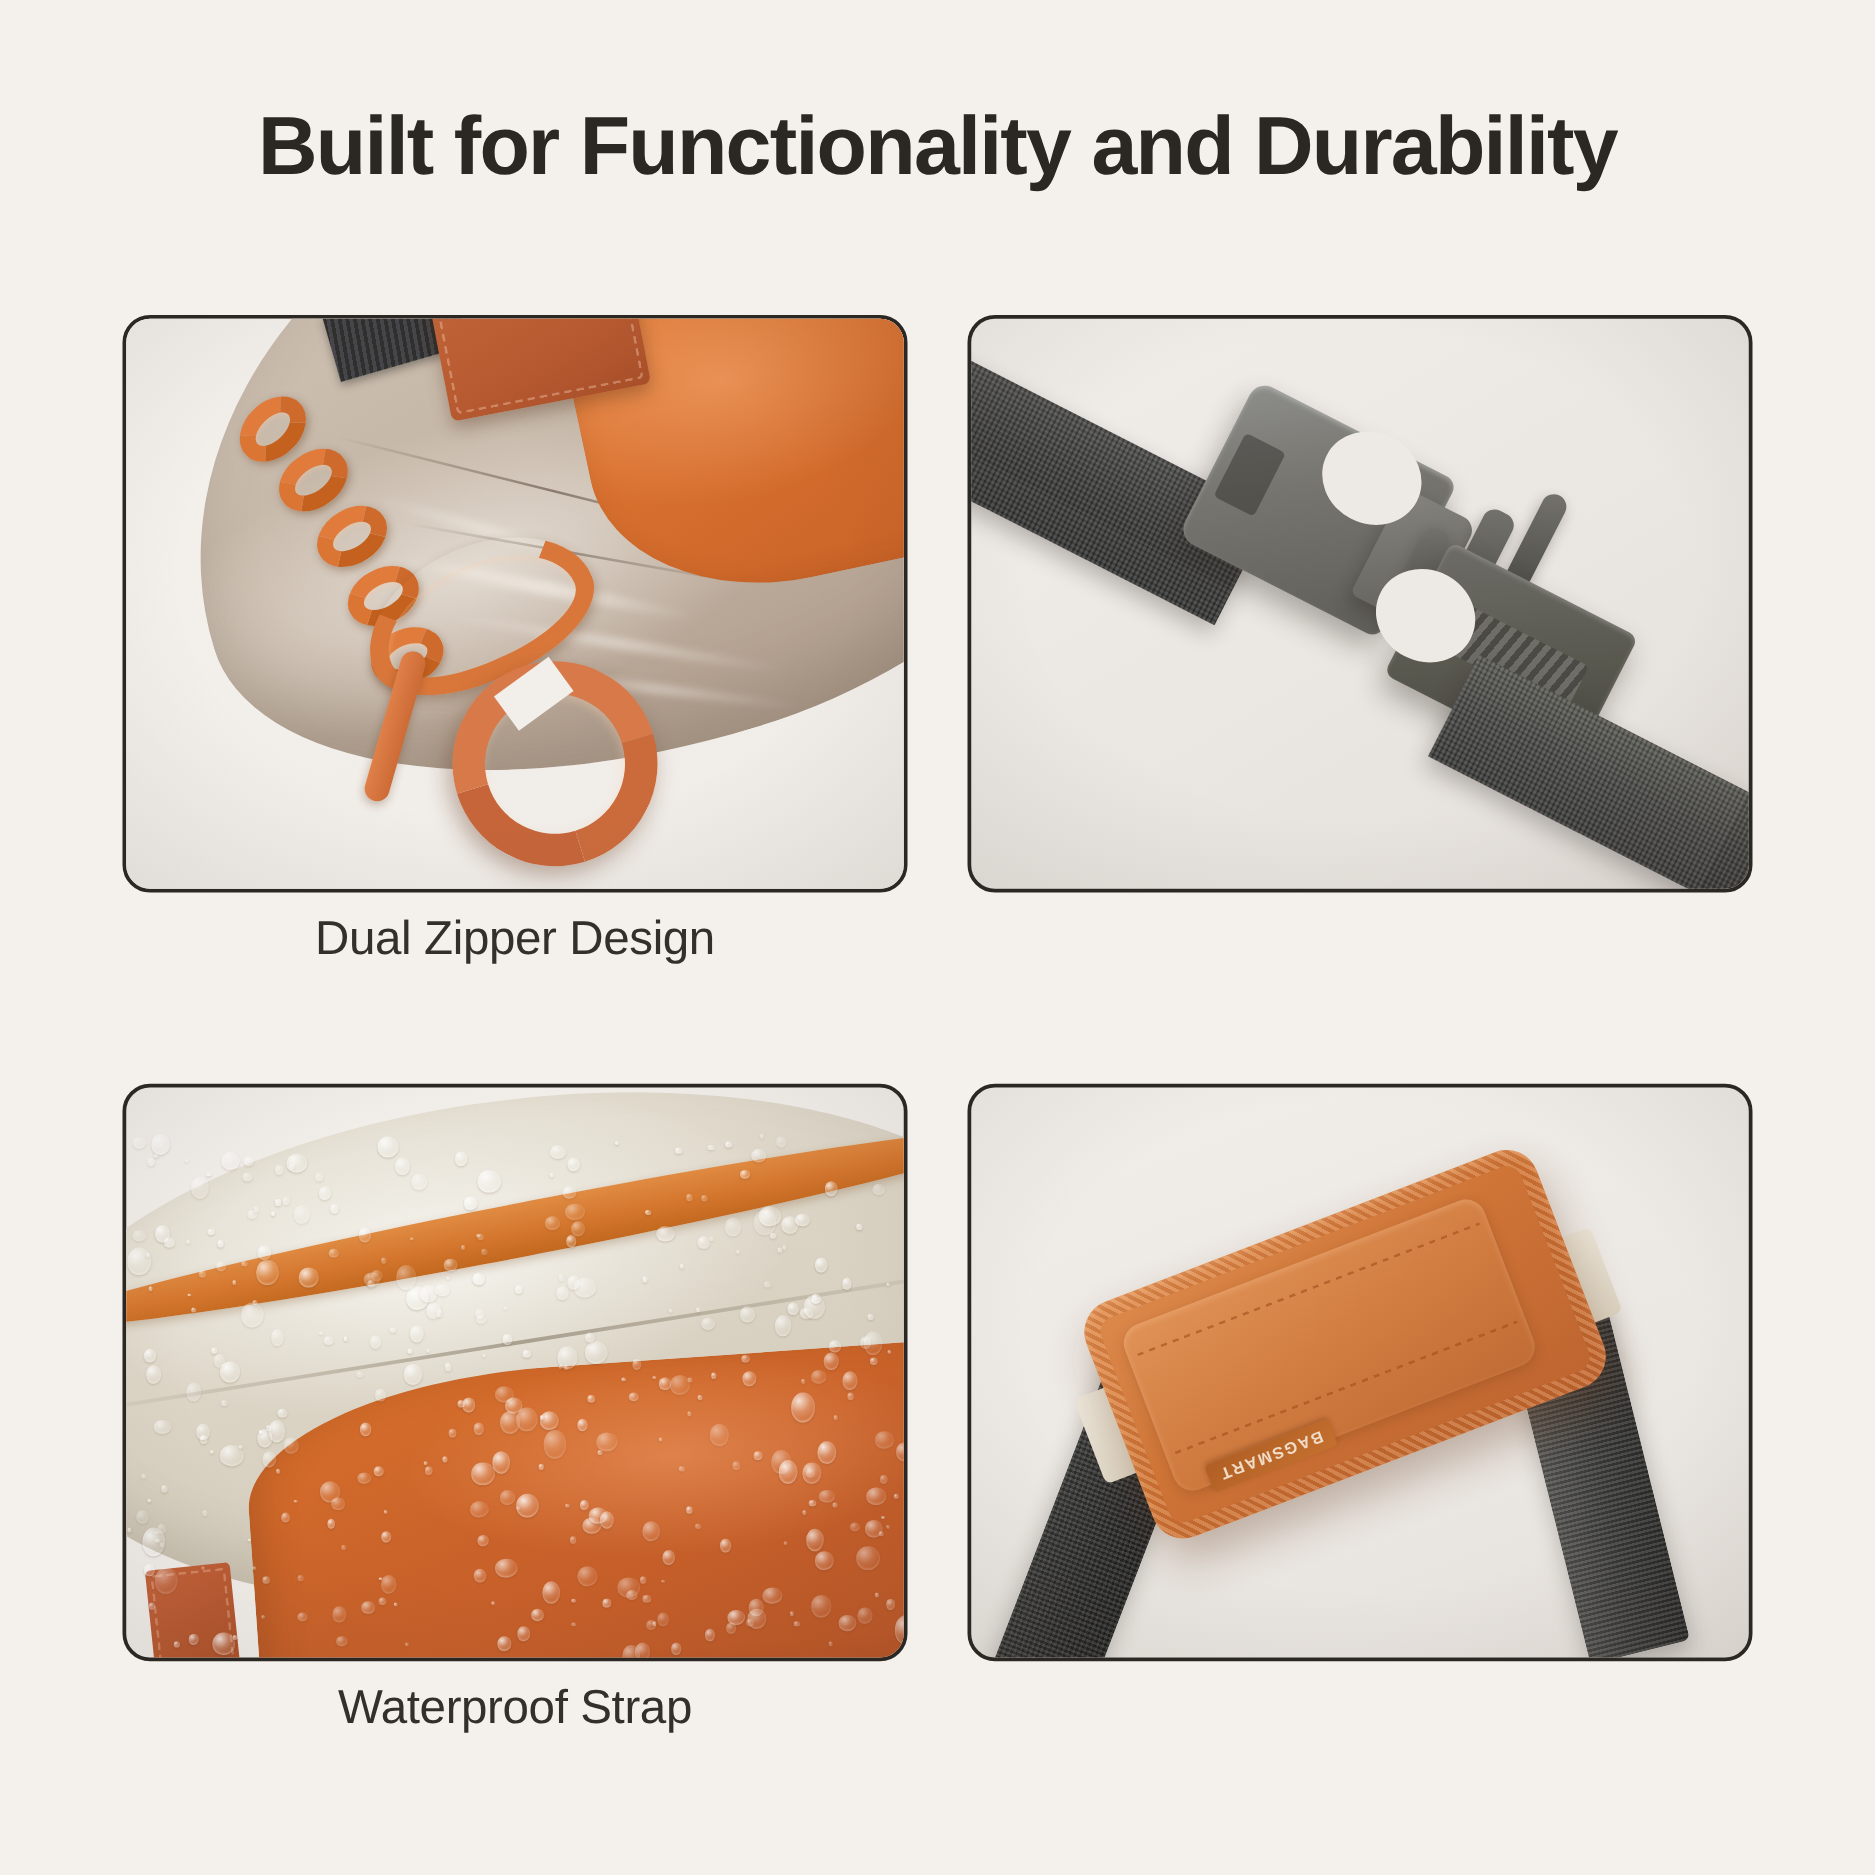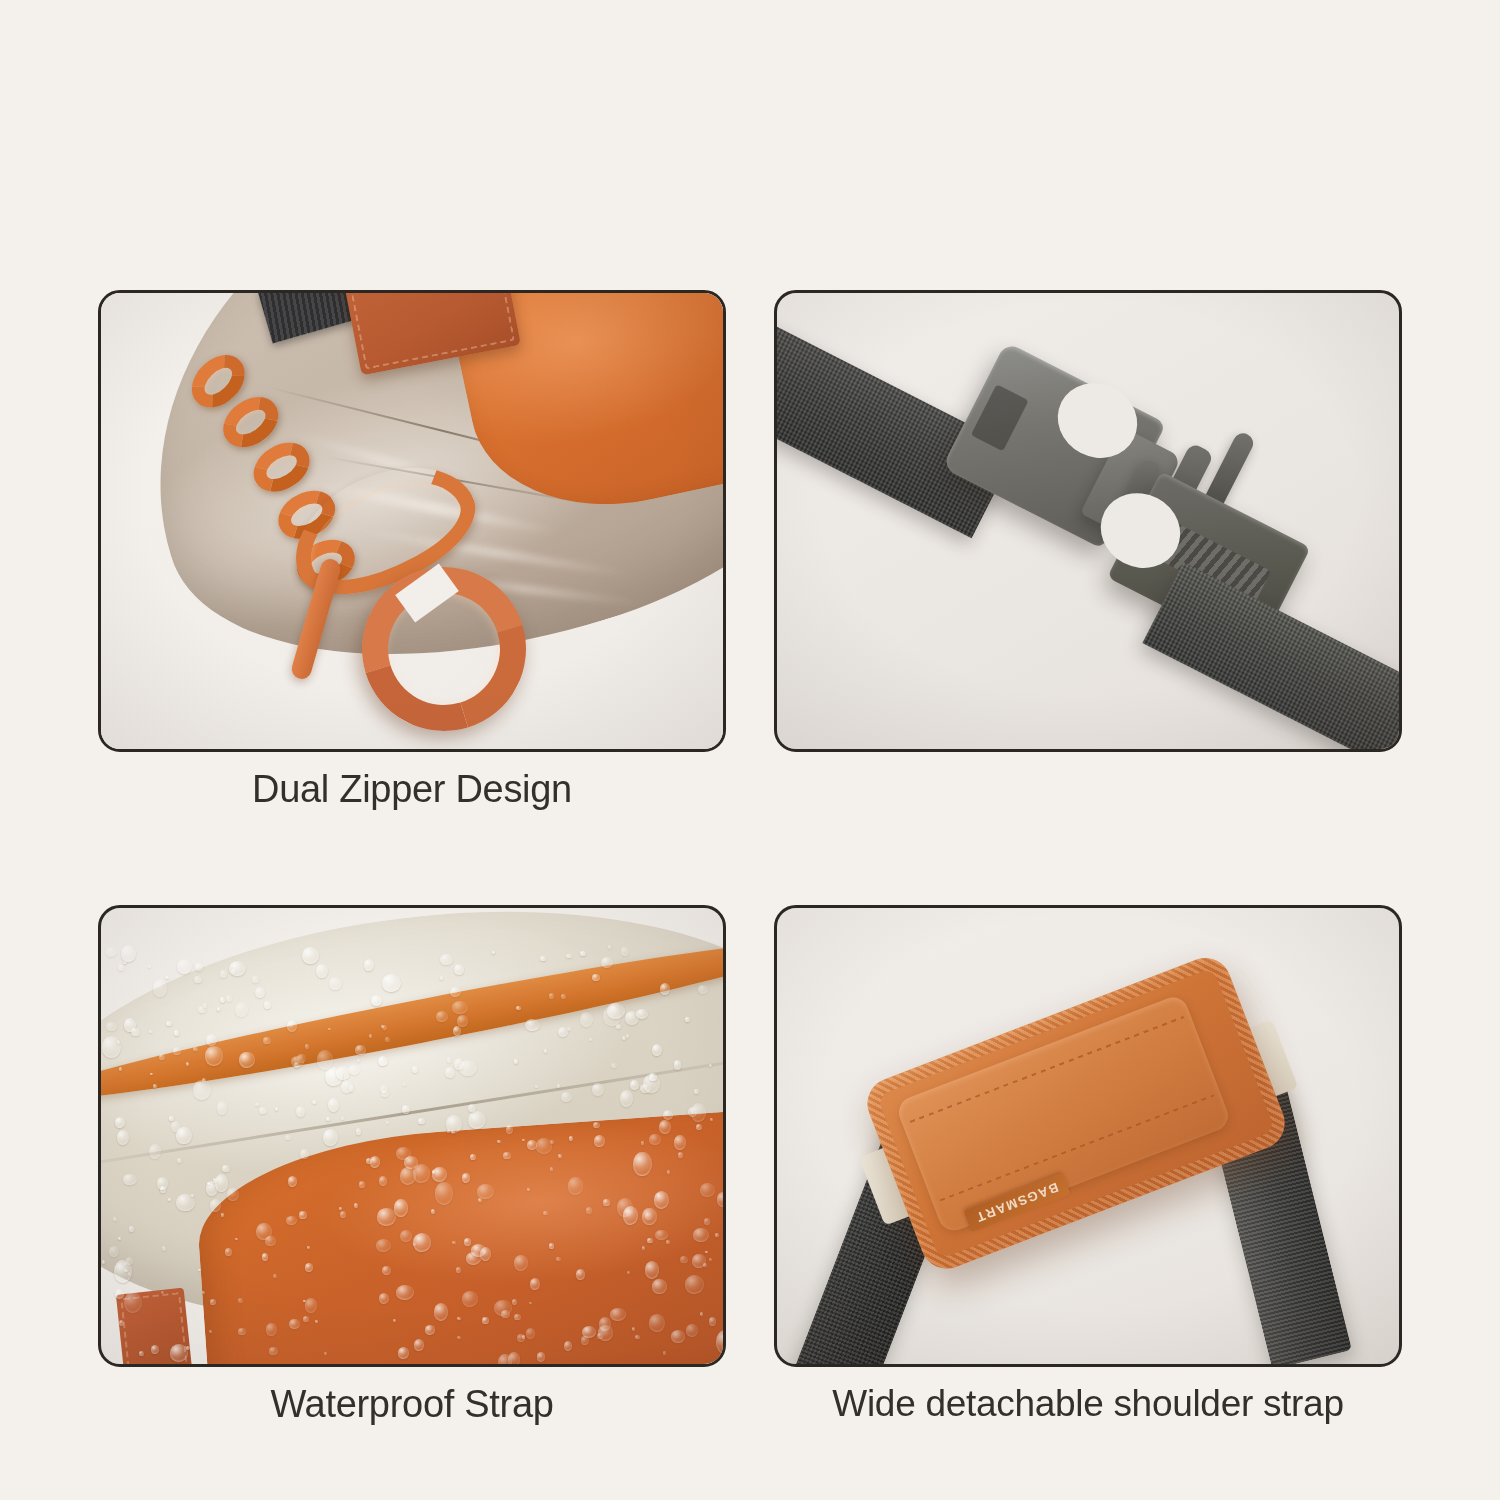--- a/index.html
+++ b/index.html
@@ -23,21 +23,21 @@
     font-family:"Liberation Sans", sans-serif;
   }
 
   
   .grid {
     position:absolute; left:98px; top:252px;
     width:1304px; height:1180px;
     display:grid;
     grid-template-columns:628px 628px;
     grid-template-rows:615px 615px;
-    column-gap:48px; row-gap:-50px;margin-top:38px;
+    column-gap:48px; row-gap:-50px;
   }
   .cell { position:relative; }
   .cell.c1 { grid-column:1; grid-row:1; }
   .cell.c2 { grid-column:2; grid-row:1; }
   .cell.c3 { grid-column:1; grid-row:2; }
   .cell.c4 { grid-column:2; grid-row:2; }
 
   .photo {
     position:relative;
     width:628px; height:462px;
@@ -377,20 +377,21 @@
     font-family:"Liberation Sans", sans-serif;
     box-shadow:0 2px 4px rgba(90,44,14,.3);
     z-index:30; white-space:nowrap;
   }
 </style>
 </head>
 <body>
 
 <div class="page">
 
+  <h1 class="page-title">Built for Functionality and Durability</h1>
 
   <div class="grid">
 
     <div class="cell c1">
       <div class="photo p1">
         <div class="bg-left"></div>
         <div class="bag"></div>
         <div class="seam"></div>
         <div class="seam2"></div>
         <div class="wrinkle w1"></div>
@@ -796,17 +797,16 @@
         <div class="liner-r"></div>
         <div class="pad">
           <div class="trim"></div>
           <div class="inner"></div>
           <div class="stitch"></div>
           <div class="stitch stitch2"></div>
         </div>
         <div class="brand">BAGSMART</div>
         <div class="vignette"></div>
       </div>
-      <div class="caption">Wide detachable shoulder strap</div>
     </div>
 
   </div>
 </div>
 
 </body></html>

